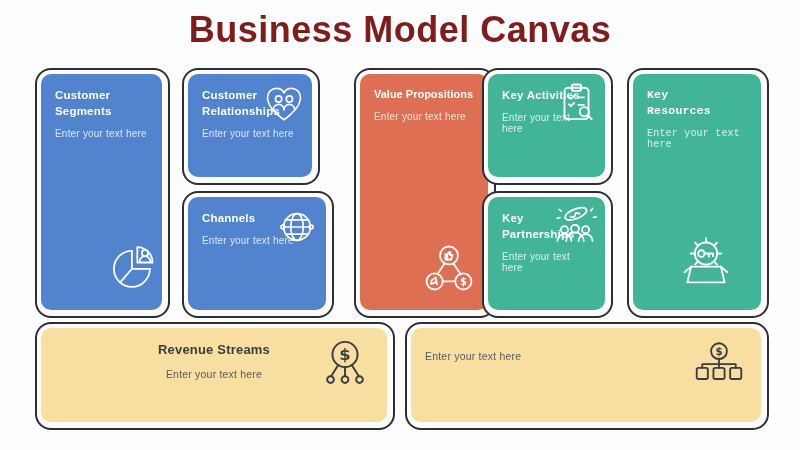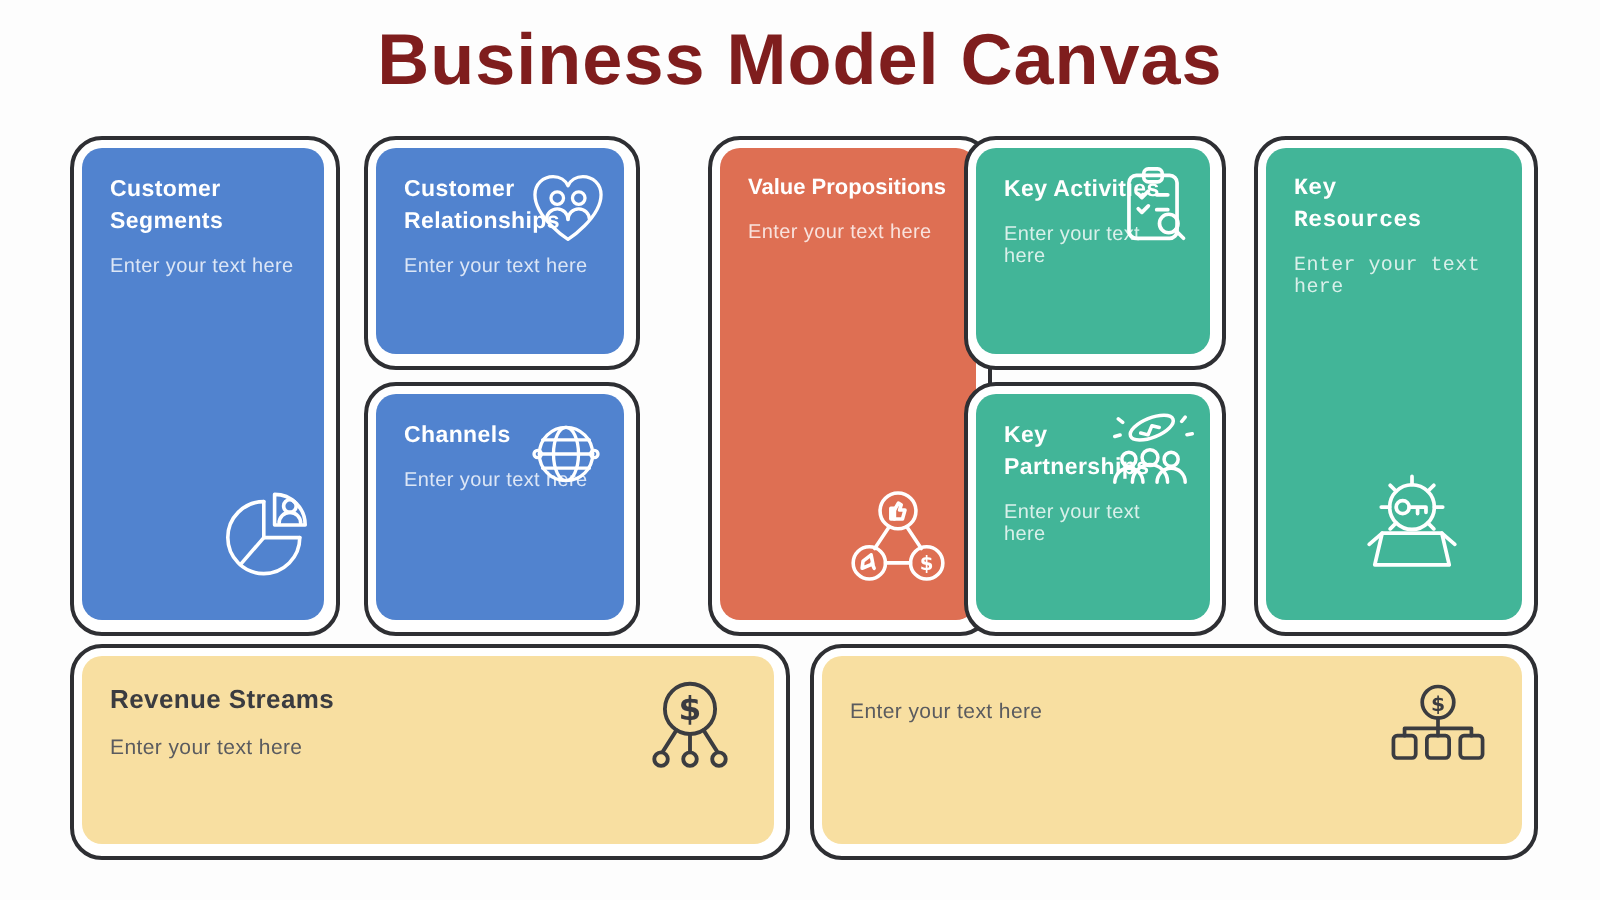--- a/index.html
+++ b/index.html
@@ -66,21 +66,21 @@
         <path d="M24 42 C24 42 4 29 4 15 C4 8.5 9 4 15 4 C19 4 22.5 6.2 24 9.5 C25.5 6.2 29 4 33 4 C39 4 44 8.5 44 15 C44 29 24 42 24 42 Z"></path>
         <circle cx="17.5" cy="17" r="3.8"></circle>
         <circle cx="30.5" cy="17" r="3.8"></circle>
         <path d="M11 30 a6.5 6.5 0 0 1 13 0"></path>
         <path d="M24 30 a6.5 6.5 0 0 1 13 0"></path>
       </svg>
     </span>
   </div>
 </div>
 
-<div class="frame" style="left:182px;top:191px;width:138px;height:127px;">
+<div class="frame" style="left:182px;top:191px;width:152px;height:127px;">
   <div class="card card--blue">
     <div class="card-title">Channels</div>
     <div class="card-body">Enter your text here</div>
     <span class="icon" style="right:9px;top:10px;">
       <svg width="40" height="40" viewBox="0 0 48 48" fill="none" stroke="#fff" stroke-width="2" stroke-linecap="round">
         <circle cx="24" cy="24" r="16"></circle>
         <ellipse cx="24" cy="24" rx="7.5" ry="16"></ellipse>
         <path d="M8 24 H40 M10 15.5 H38 M10 32.5 H38"></path>
         <circle cx="7" cy="24" r="2.2"></circle>
         <circle cx="41" cy="24" r="2.2"></circle>
@@ -158,21 +158,21 @@
         <path d="M31 9 V4.5 M43 21 H47.5 M19 21 H14.5 M39.5 12.5 l3.2-3.2 M22.5 12.5 l-3.2-3.2 M39.5 29.5 l3.2 3.2 M22.5 29.5 l-3.2 3.2"></path>
         <circle cx="26" cy="21" r="3.5"></circle>
         <path d="M29.5 21 h9 M34 21 v3.5 M38.5 21 v2.8"></path>
         <path d="M15 35 H47 L51 52 H11 Z"></path>
         <path d="M15 35 L8 41 M47 35 L54 41"></path>
       </svg>
     </span>
   </div>
 </div>
 
-<div class="frame" style="left:35px;top:322px;width:360px;height:108px;">
+<div class="frame" style="left:35px;top:322px;width:360px;height:108px;text-align:center;">
   <div class="card card--yellow">
     <div class="card-title">Revenue Streams</div>
     <div class="card-body">Enter your text here</div>
     <span class="icon" style="right:14px;top:10px;">
       <svg width="56" height="58" viewBox="0 0 58 58" fill="none" stroke="#3B3C40" stroke-width="2" stroke-linecap="round">
         <circle cx="29" cy="16" r="13"></circle>
         <text x="29" y="22" text-anchor="middle" font-size="17" fill="#3B3C40" stroke="none">$</text>
         <path d="M22 27 L15 38 M29 29 V38 M36 27 L43 38"></path>
         <circle cx="14" cy="42" r="3.5"></circle>
         <circle cx="29" cy="42" r="3.5"></circle>

